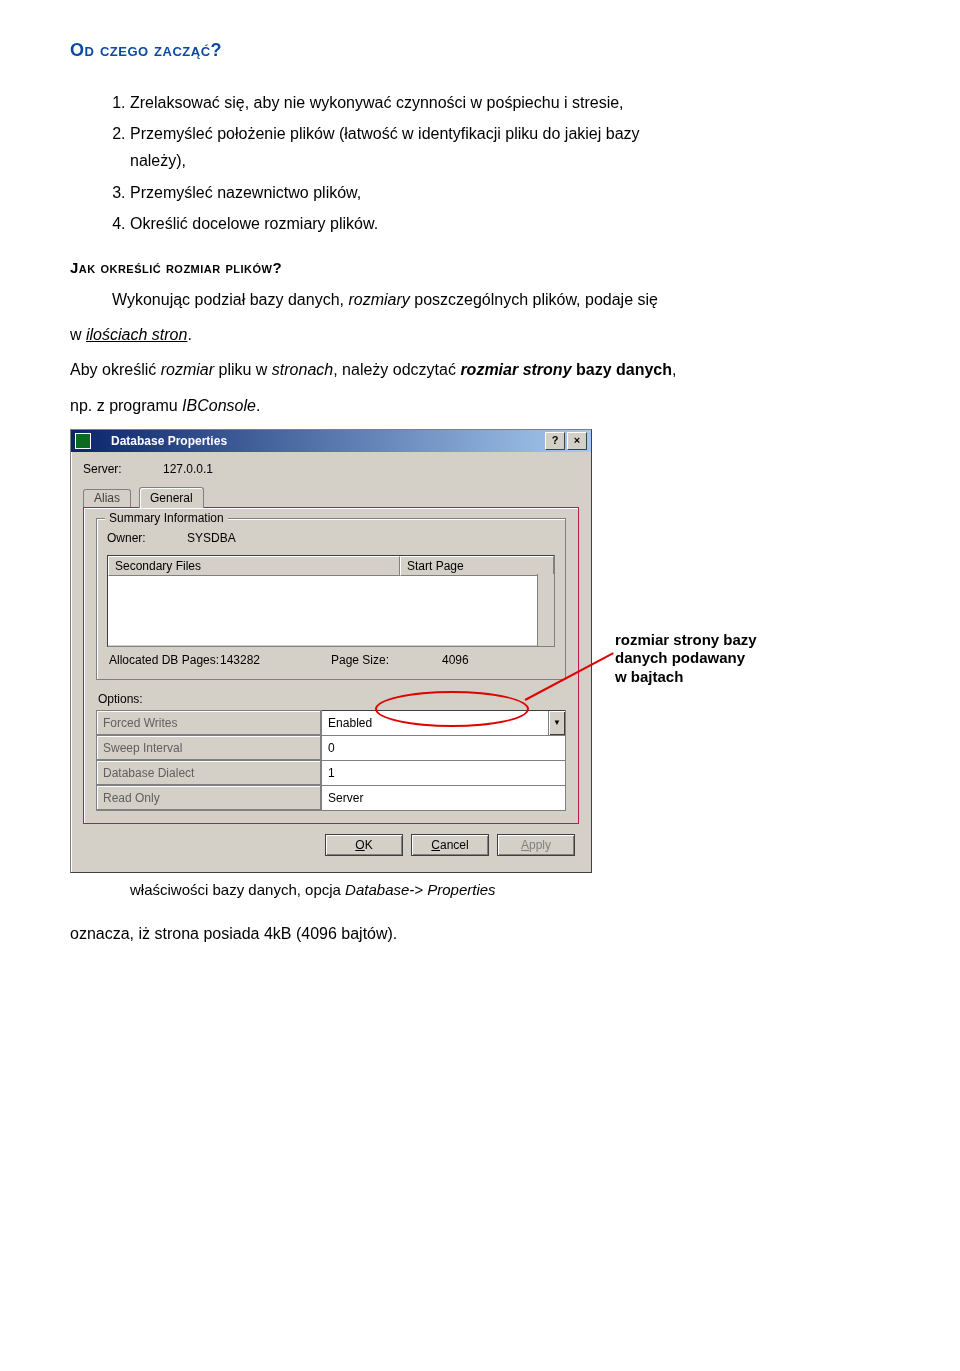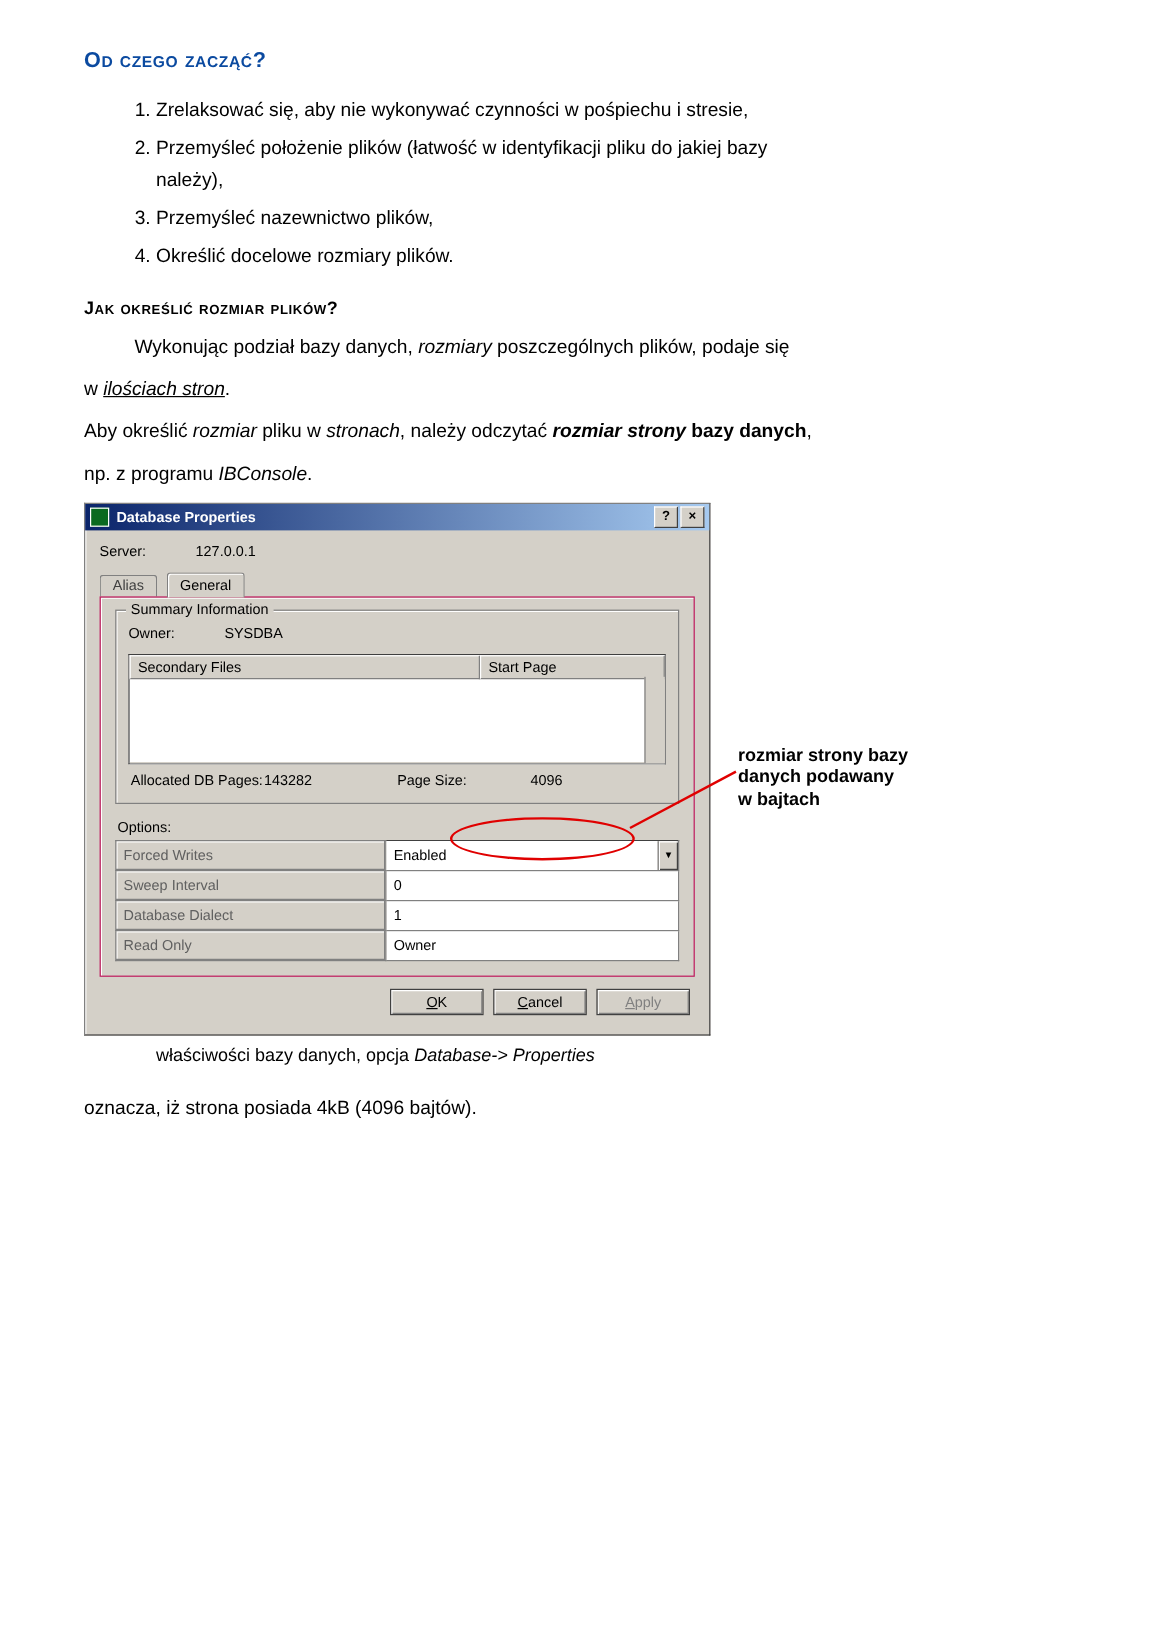--- a/index.html
+++ b/index.html
@@ -11,21 +11,21 @@
     width: 960px;
   }
   .page {
     padding: 40px 70px 60px 70px;
   }
   .title-main {
     font-size: 18px;
     font-weight: bold;
     color: #0b4aa0;
     font-variant: small-caps;
-    margin-bottom: 18px;
+    margin-bottom: 28px;
     letter-spacing: 0.5px;
   }
   .olist {
     margin: 0 0 18px 0;
     padding-left: 60px;
     font-size: 16px;
     line-height: 1.7;
   }
   .olist li {
     margin-bottom: 4px;
@@ -75,20 +75,21 @@
     background: #0a6a20;
     border: 1px solid #fff;
     margin-right: 6px;
   }
   .titlebar .title-text {
     color: #fff;
     font-family: Tahoma, Arial, sans-serif;
     font-size: 12px;
     font-weight: bold;
     flex: 1;
+    margin-left: 14px;
   }
   .titlebar .winbtn {
     width: 18px; height: 16px;
     background: #d4d0c8;
     border: 1px solid #fff;
     border-right-color: #404040;
     border-bottom-color: #404040;
     margin-left: 2px;
     font-family: Tahoma, Arial, sans-serif;
     font-size: 11px;
@@ -357,21 +358,21 @@
             <tr>
               <td>Sweep Interval</td>
               <td>0</td>
             </tr>
             <tr>
               <td>Database Dialect</td>
               <td>1</td>
             </tr>
             <tr>
               <td>Read Only</td>
-              <td>Owner</td>
+              <td>Server</td>
             </tr>
           </tbody>
             </table>
 
         </div>
 
         <div class="btn-row">
           <div class="btn"><u>O</u>K</div>
           <div class="btn"><u>C</u>ancel</div>
           <div class="btn disabled"><u>A</u>pply</div>

